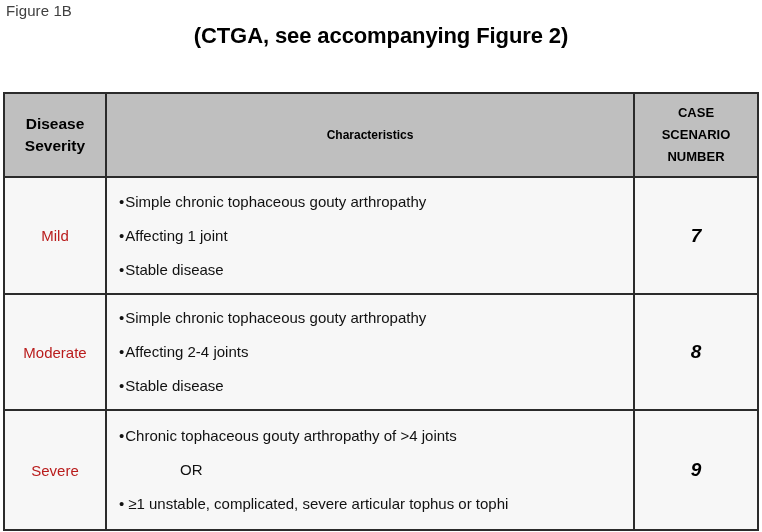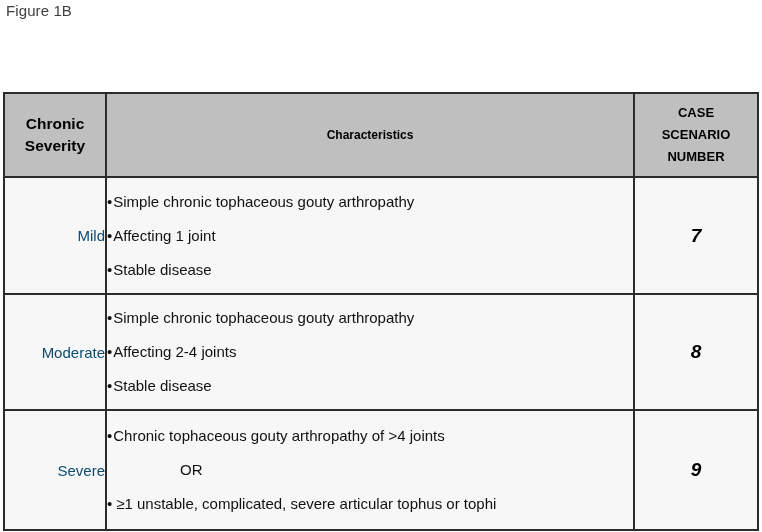--- a/index.html
+++ b/index.html
@@ -80,23 +80,23 @@
   }
   th.head-sev  { font-size: 15.5px; }
   th.head-char { font-size: 12px; }
   th.head-num  { font-size: 13px; }
   .head-stack span { display: block; }
 
   tbody td {
     background: #f7f7f7;
   }
   td.sev-cell {
-    text-align: right;
+    text-align: center;
     font-size: 15px;
-    color: #0c4a6e;
+    color: #b91c1c;
   }
   td.num-cell {
     text-align: center;
     font-size: 19px;
     font-weight: bold;
     font-style: italic;
     color: #000000;
   }
   td.char-cell {
     padding: 12px 0 12px 10px;
@@ -106,20 +106,21 @@
     list-style: none;
     margin: 0;
     padding: 0;
   }
   .bullet-list li {
     font-size: 15px;
     line-height: 18px;
     color: #111111;
     margin: 0 0 16px 0;
     white-space: nowrap;
+    padding-left: 12px;
   }
   .bullet-list li:last-child { margin-bottom: 0; }
 
   .bullet-list li.bulleted::before {
     content: "\2022";
     margin-right: 1px;
   }
   .bullet-list li.bulleted-gap::before {
     content: "\2022";
     margin-right: 4px;
@@ -131,34 +132,35 @@
   tr.row-mild td     { height: 115px; }
   tr.row-moderate td { height: 114px; }
   tr.row-severe td   { height: 118px; }
 </style>
 </head>
 <body>
 
 <div class="figure-label">Figure 1B</div>
 
 <div class="title-block">
+  <div class="title-line">(CTGA, see accompanying Figure 2)</div>
 </div>
 
 <div class="table-wrap">
   <table class="ctga-table">
     <colgroup>
       <col class="c-sev">
       <col class="c-char">
       <col class="c-num">
     </colgroup>
     <thead>
       <tr>
         <th class="head-sev">
           <div class="head-stack">
-            <span>Chronic</span>
+            <span>Disease</span>
             <span>Severity</span>
           </div>
         </th>
         <th class="head-char">
           <span>Characteristics</span>
         </th>
         <th class="head-num">
           <div class="head-stack">
             <span>CASE</span>
             <span>SCENARIO</span>

